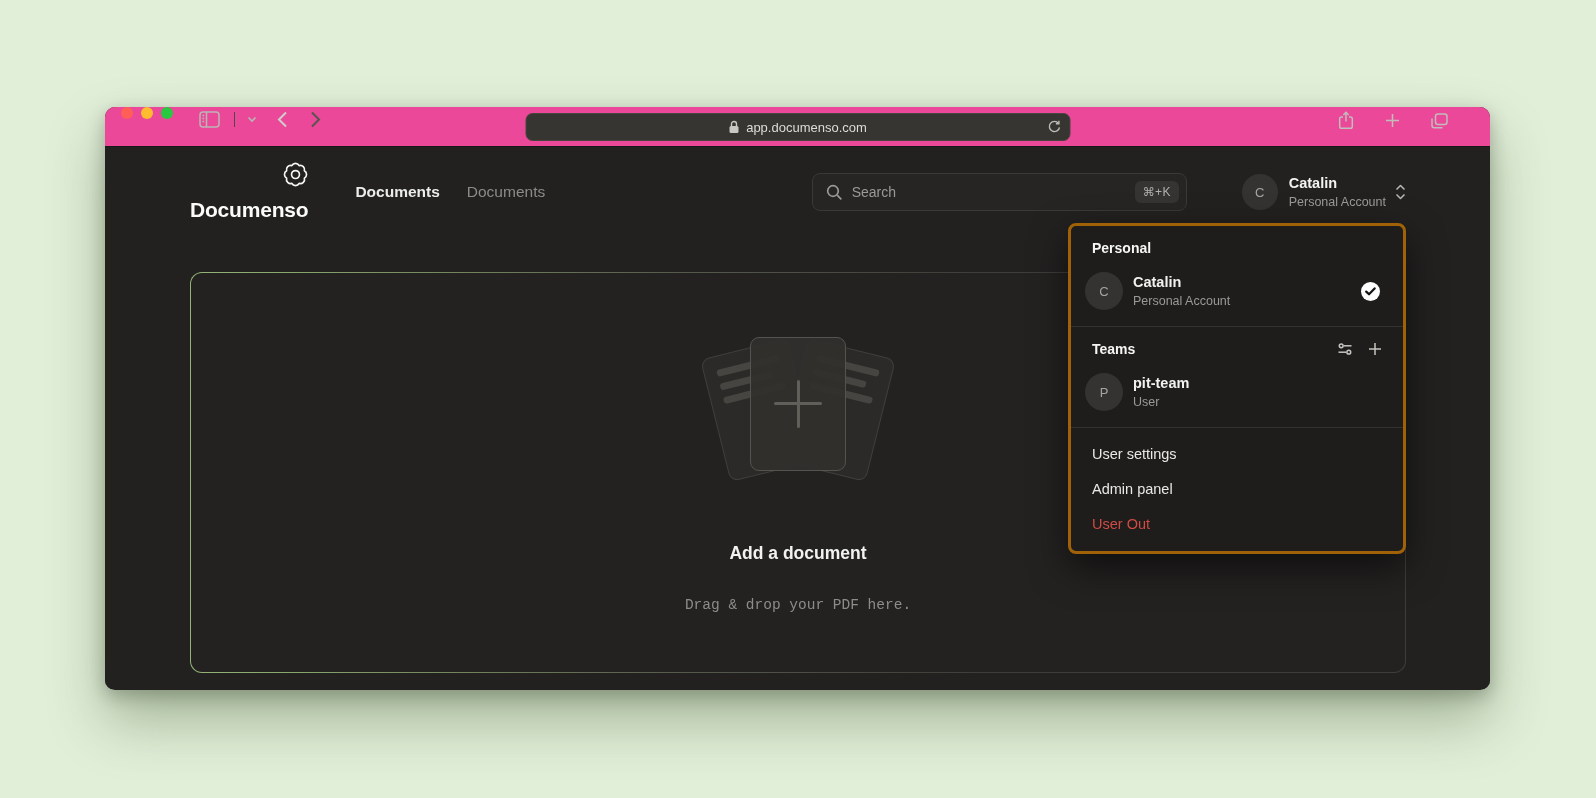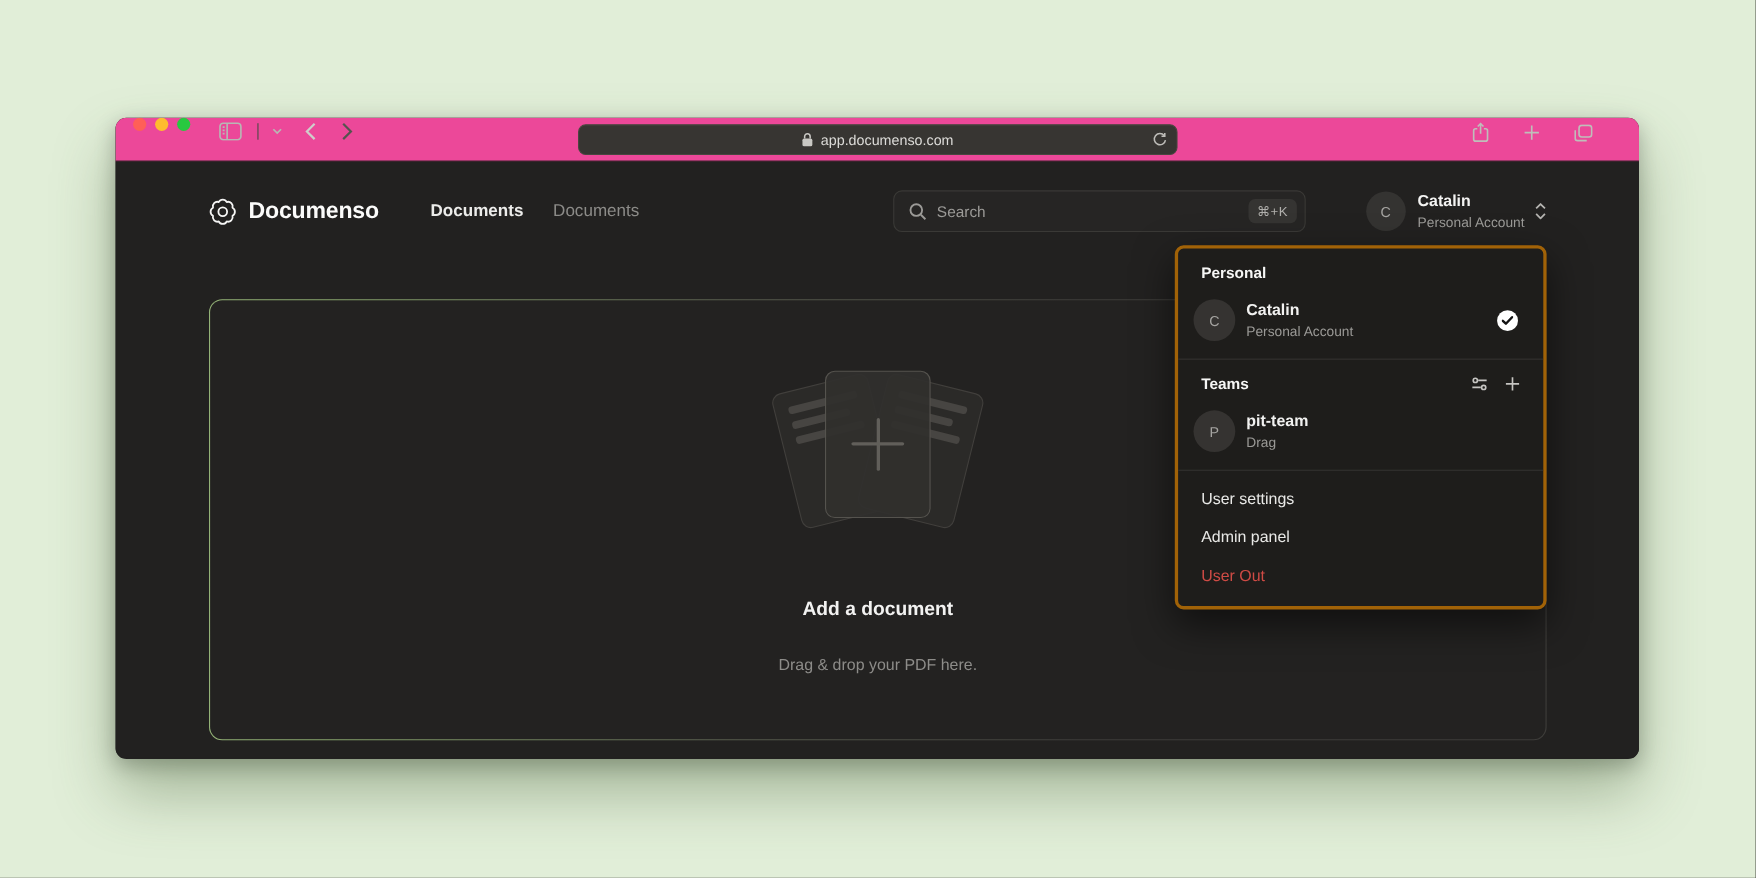--- a/index.html
+++ b/index.html
@@ -45,21 +45,21 @@
   }
   .url-lock { margin-right:7px; color:#c9c8c4; }
   .url-reload { position:absolute; right:9px; top:50%; transform:translateY(-50%); color:#bdbcb8; }
 
   .tb-right { display:flex; align-items:center; gap:23px; margin-left:auto; margin-right:38px; color:#bfbeba; }
 
   
   .page { position:relative; height:542px; background:#222120; }
 
   .app-header { display:flex; align-items:center; height:90px; padding:0 84px 0 85px; }
-  .brand { display:flex; align-items:center; gap:11px; }
+  .brand { display:flex; align-items:flex-end; gap:11px;flex-direction:column; }
   .brand-name { font-size:21px; font-weight:700; color:#fbfbfa; letter-spacing:-.2px; }
   .nav { display:flex; gap:27px; margin-left:47px; font-size:15.5px; }
   .nav-item { cursor:pointer; }
   .nav-item.active { color:#ececea; font-weight:600; }
   .nav-item.inactive { color:#8c8b88; font-weight:500; }
 
   .search {
     margin-left:auto; margin-right:55px; width:375px; height:38px;
     background:#262524; border:1px solid #3a3936; border-radius:8px;
     display:flex; align-items:center; padding:0 7px 0 13px; color:#9b9a97; cursor:text;
@@ -99,21 +99,21 @@
   .bar.b1 { width:64px; } .bar.b2 { width:54px; } .bar.b3 { width:64px; }
   .card.center {
     width:96px; height:134px; left:50%; top:4px; margin-left:-48px; z-index:2;
     background:rgba(48,47,45,.93); border:1px solid #55534e;
     display:flex; align-items:center; justify-content:center;
   }
   .plus-box { position:relative; width:48px; height:48px; }
   .plus-box .ph { position:absolute; left:0; top:22.5px; width:48px; height:3px; background:#615f5a; border-radius:2px; }
   .plus-box .pv { position:absolute; top:0; left:22.5px; height:48px; width:3px; background:#615f5a; border-radius:2px; }
   .dz-title { font-size:17.5px; font-weight:700; color:#f2f2f1; }
-  .dz-sub { margin-top:9px; font-size:14.5px; color:#8d8c89; }
+  .dz-sub { margin-top:9px; font-size:14.5px; color:#8d8c89;font-family:Liberation Mono, monospace; }
 
   
   .dropdown {
     position:absolute; top:76px; right:84px; width:338px; z-index:20;
     background:#1e1d1b; border:3px solid #a16207; border-radius:8px;
     box-shadow:0 14px 36px rgba(0,0,0,.55); overflow:hidden;
   }
   .dd-sect { padding:12px 14px 12px; }
   .dd-label-row { display:flex; align-items:center; padding:2px 7px 10px; }
   .dd-label { font-size:14px; font-weight:700; color:#f6f6f5; }
@@ -320,21 +320,21 @@
                 <line x1="7" y1="1" x2="7" y2="13"></line>
                 <line x1="1" y1="7" x2="13" y2="7"></line>
               </svg>
             </span>
           </span>
         </div>
         <div class="dd-row">
           <span class="dd-avatar">P</span>
           <span class="dd-row-text">
             <div class="dd-name">pit-team</div>
-            <div class="dd-sub">Drag</div>
+            <div class="dd-sub">User</div>
           </span>
         </div>
       </div>
 
       <hr class="dd-sep">
 
       <div class="dd-menu">
         <div class="dd-item">User settings</div>
         <div class="dd-item">Admin panel</div>
         <div class="dd-item destructive">User Out</div>

